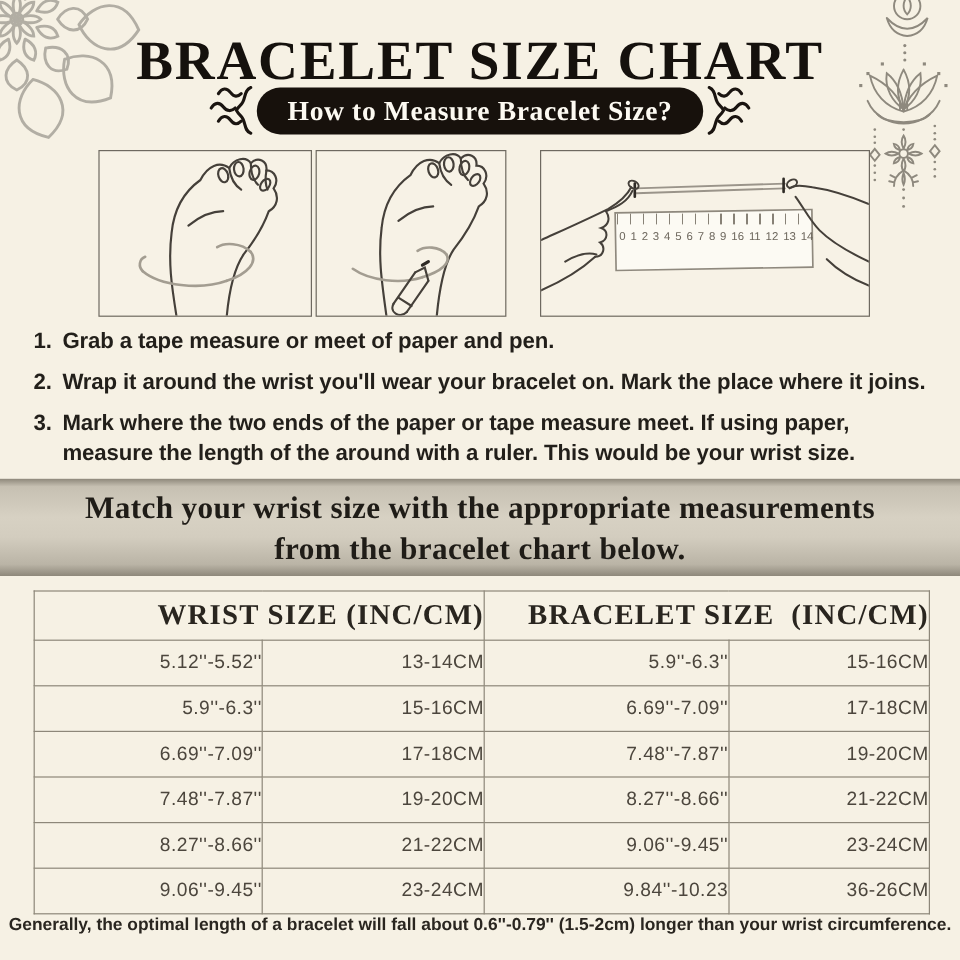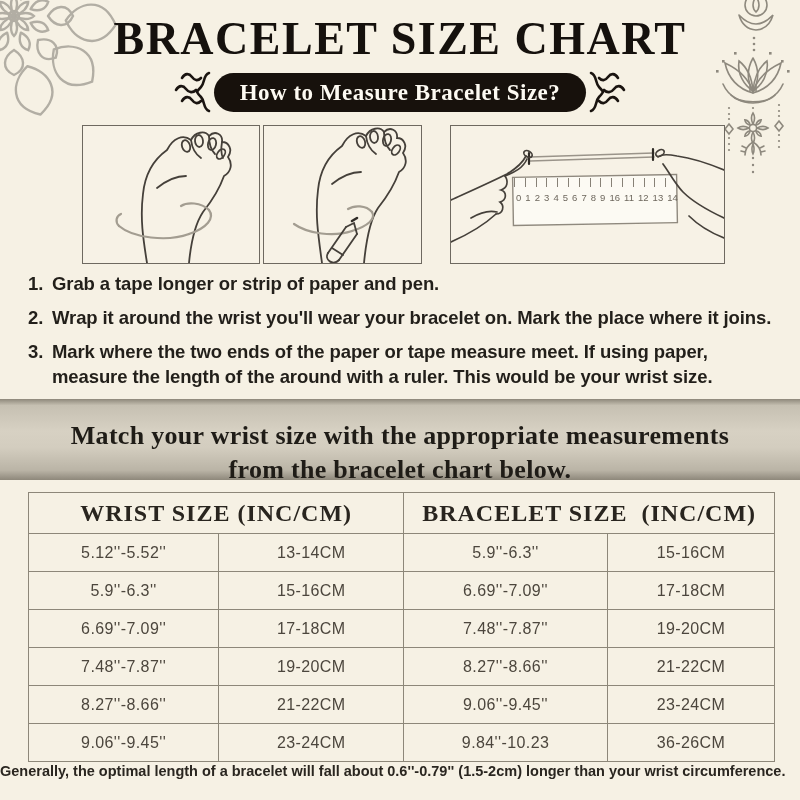--- a/index.html
+++ b/index.html
@@ -6,21 +6,21 @@
   .page{
     position:relative;width:800px;height:800px;overflow:hidden;
     background:#f6f1e4;
     font-family:"Liberation Sans",sans-serif;
   }
   svg{display:block;}
   .decor{position:absolute;pointer-events:none;}
   .mandala{left:0;top:0;}
   .lotus{right:0;top:0;}
   .title{
-    position:absolute;top:12px;left:0;right:0;margin:0;text-align:center;
+    position:absolute;top:12px;left:0;right:0;margin:12px;text-align:center;
     font-family:"Liberation Serif",serif;font-weight:bold;font-size:46px;
     letter-spacing:1.5px;color:#15110d;
   }
   .badge-row{
     position:absolute;top:69px;left:0;right:0;
     display:flex;justify-content:center;align-items:center;gap:2px;
   }
   .badge{
     background:#17110c;color:#fdfaf2;border-radius:20px;
     padding:0 26px;line-height:39px;height:39px;
@@ -42,39 +42,39 @@
     font-size:9.5px;color:#6d675d;letter-spacing:0;
   }
   .instructions{
     position:absolute;left:28px;top:271px;width:752px;margin:0;padding:0;list-style:none;
     color:#221f1a;font-weight:bold;font-size:18.5px;line-height:25px;letter-spacing:-0.1px;
   }
   .instr{display:flex;margin-bottom:9px;}
   .instr .num{flex:0 0 24px;}
   .banner{
     position:absolute;left:0;top:399px;width:800px;height:81px;box-sizing:border-box;
-    padding-top:20px;text-align:center;
+    padding-top:8px;text-align:center;
     font-family:"Liberation Serif",serif;font-weight:bold;font-size:26px;line-height:34px;
     color:#1f1c17;letter-spacing:.3px;
     background:linear-gradient(180deg,#8e887b 0%,#c6c0b2 8%,#d7d1c3 40%,#d3cdbf 60%,#bab4a6 88%,#8e887b 100%);
   }
   .size-table{
     position:absolute;left:28px;top:492px;width:747px;border-collapse:collapse;
     background:transparent;
   }
-  .size-table th,.size-table td{border:1px solid #8d8779;text-align:center;padding:0;}
+  .size-table th,.size-table td{border:1px solid #8d8779;text-align:right;padding:0;}
   .size-table th{
     height:40px;font-family:"Liberation Serif",serif;font-weight:bold;font-size:24px;
     letter-spacing:1px;color:#29251f;white-space:pre;
   }
   .size-table td{
     height:37px;font-size:16px;color:#4c463d;letter-spacing:.4px;
   }
   .footnote{
-    position:absolute;left:0;top:763px;width:800px;text-align:left;
+    position:absolute;left:0;top:763px;width:800px;text-align:center;
     font-weight:bold;font-size:14.5px;color:#2a2620;letter-spacing:0;
   }
 </style>
 </head>
 <body>
 
 <div class="page">
 
   <svg class="decor mandala" width="205" height="165" viewBox="0 0 205 165" fill="none" stroke="#b2aea4" stroke-width="2.4" stroke-linecap="round">
     <g transform="translate(14,16)">
@@ -270,21 +270,21 @@
         <span>11</span>
         <span>12</span>
         <span>13</span>
         <span>14</span>
       </div>
   </div>
 
   <ol class="instructions">
     <li class="instr">
       <span class="num">1.</span>
-      <span class="txt">Grab a tape longer or strip of paper and pen.</span>
+      <span class="txt">Grab a tape measure or meet of paper and pen.</span>
     </li>
     <li class="instr">
       <span class="num">2.</span>
       <span class="txt">Wrap it around the wrist you'll wear your bracelet on. Mark the place where it joins.</span>
     </li>
     <li class="instr">
       <span class="num">3.</span>
       <span class="txt">Mark where the two ends of the paper or tape measure meet. If using paper, measure the length of the around with a ruler. This would be your wrist size.</span>
     </li>
   </ol>

